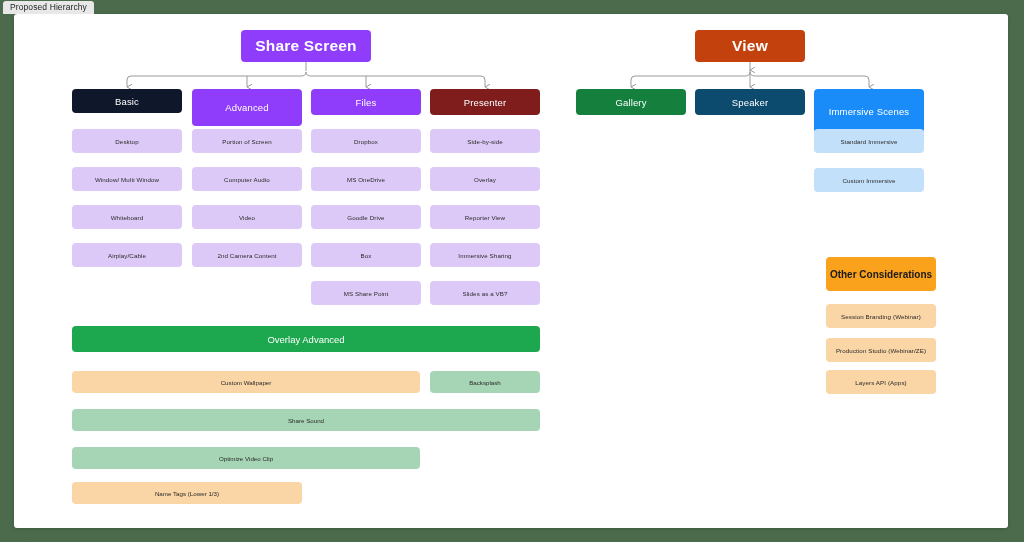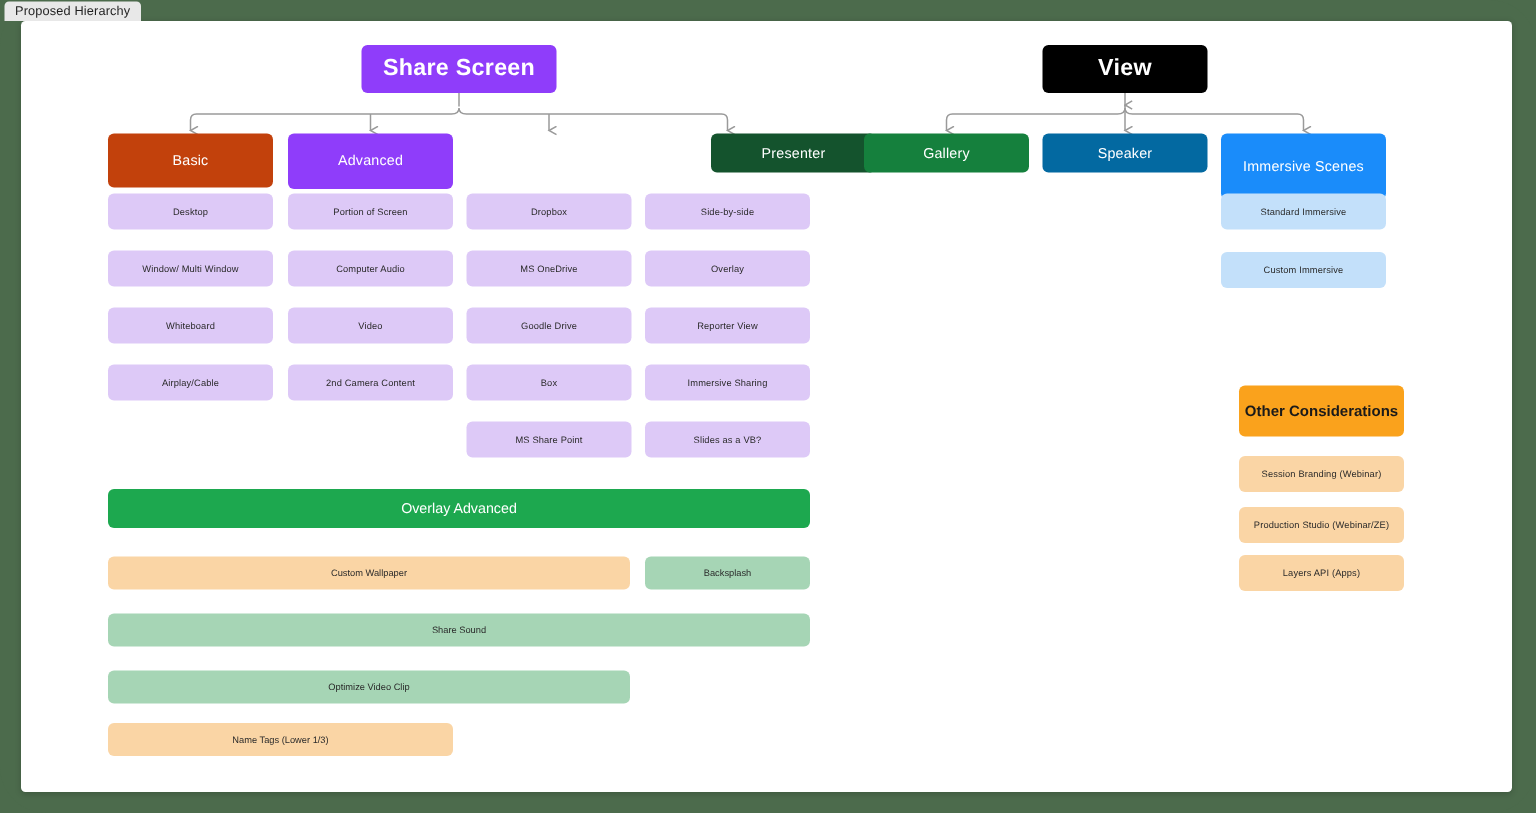--- a/index.html
+++ b/index.html
@@ -137,23 +137,24 @@
         <path d="M617,68 L617,66 Q617,62 621,62 L731,62 Q736,62 736,58 Q736,62 741,62 L851,62 Q855,62 855,66 L855,68"></path>
         <path d="M617,68 L617,73" marker-end="url(#ar)"></path>
         <path d="M736,62 L736,73" marker-end="url(#ar)"></path>
         <path d="M736,62 L736,56" marker-end="url(#aru)"></path>
         <path d="M855,68 L855,73" marker-end="url(#ar)"></path>
       </g>
     </svg>
 
     <div class="node node-root" style="left:227px; top:16px; width:130px; height:32px; background:#8f3dfa;">Share Screen</div>
 
-    <div class="node node-cat" style="left:58px; top:75px; width:110px; height:36px; background:#c2410c;">Basic</div>
+    <div class="node node-cat" style="left:58px; top:75px; width:110px; height:24px; background:#0f172a;">Basic</div>
     <div class="node node-cat" style="left:178px; top:75px; width:110px; height:37px; background:#8f3dfa;">Advanced</div>
-    <div class="node node-cat" style="left:416px; top:75px; width:110px; height:26px; background:#14532d;margin-left:44px;">Presenter</div>
+    <div class="node node-cat" style="left:297px; top:75px; width:110px; height:26px; background:#8f3dfa;">Files</div>
+    <div class="node node-cat" style="left:416px; top:75px; width:110px; height:26px; background:#7f1d1d;">Presenter</div>
 
     <div class="node node-leaf" style="left:58px; top:115px; width:110px; height:24px; background:#ddc9f7;">Desktop</div>
     <div class="node node-leaf" style="left:58px; top:153px; width:110px; height:24px; background:#ddc9f7;">Window/ Multi Window</div>
     <div class="node node-leaf" style="left:58px; top:191px; width:110px; height:24px; background:#ddc9f7;">Whiteboard</div>
     <div class="node node-leaf" style="left:58px; top:229px; width:110px; height:24px; background:#ddc9f7;">Airplay/Cable</div>
 
     <div class="node node-leaf" style="left:178px; top:115px; width:110px; height:24px; background:#ddc9f7;">Portion of Screen</div>
     <div class="node node-leaf" style="left:178px; top:153px; width:110px; height:24px; background:#ddc9f7;">Computer Audio</div>
     <div class="node node-leaf" style="left:178px; top:191px; width:110px; height:24px; background:#ddc9f7;">Video</div>
     <div class="node node-leaf" style="left:178px; top:229px; width:110px; height:24px; background:#ddc9f7;">2nd Camera Content</div>
@@ -163,24 +164,24 @@
     <div class="node node-leaf" style="left:297px; top:191px; width:110px; height:24px; background:#ddc9f7;">Goodle Drive</div>
     <div class="node node-leaf" style="left:297px; top:229px; width:110px; height:24px; background:#ddc9f7;">Box</div>
     <div class="node node-leaf" style="left:297px; top:267px; width:110px; height:24px; background:#ddc9f7;">MS Share Point</div>
 
     <div class="node node-leaf" style="left:416px; top:115px; width:110px; height:24px; background:#ddc9f7;">Side-by-side</div>
     <div class="node node-leaf" style="left:416px; top:153px; width:110px; height:24px; background:#ddc9f7;">Overlay</div>
     <div class="node node-leaf" style="left:416px; top:191px; width:110px; height:24px; background:#ddc9f7;">Reporter View</div>
     <div class="node node-leaf" style="left:416px; top:229px; width:110px; height:24px; background:#ddc9f7;">Immersive Sharing</div>
     <div class="node node-leaf" style="left:416px; top:267px; width:110px; height:24px; background:#ddc9f7;">Slides as a VB?</div>
 
-    <div class="node node-root" style="left:681px; top:16px; width:110px; height:32px; background:#000000;">View</div>
+    <div class="node node-root" style="left:681px; top:16px; width:110px; height:32px; background:#c2410c;">View</div>
 
     <div class="node node-cat" style="left:562px; top:75px; width:110px; height:26px; background:#15803d;">Gallery</div>
-    <div class="node node-cat" style="left:681px; top:75px; width:110px; height:26px; background:#0369a1;">Speaker</div>
+    <div class="node node-cat" style="left:681px; top:75px; width:110px; height:26px; background:#0c4a6e;">Speaker</div>
     <div class="node node-cat" style="left:800px; top:75px; width:110px; height:44px; background:#1a8cfa;">Immersive Scenes</div>
 
     <div class="node node-leaf" style="left:800px; top:115px; width:110px; height:24px; background:#c3e0fa;">Standard Immersive</div>
     <div class="node node-leaf" style="left:800px; top:154px; width:110px; height:24px; background:#c3e0fa;">Custom Immersive</div>
 
     <div class="node node-other-root" style="left:812px; top:243px; width:110px; height:34px; background:#faa21c;">Other Considerations</div>
     <div class="node node-leaf" style="left:812px; top:290px; width:110px; height:24px; background:#fad5a5;">Session Branding (Webinar)</div>
     <div class="node node-leaf" style="left:812px; top:324px; width:110px; height:24px; background:#fad5a5;">Production Studio (Webinar/ZE)</div>
     <div class="node node-leaf" style="left:812px; top:356px; width:110px; height:24px; background:#fad5a5;">Layers API (Apps)</div>
 

